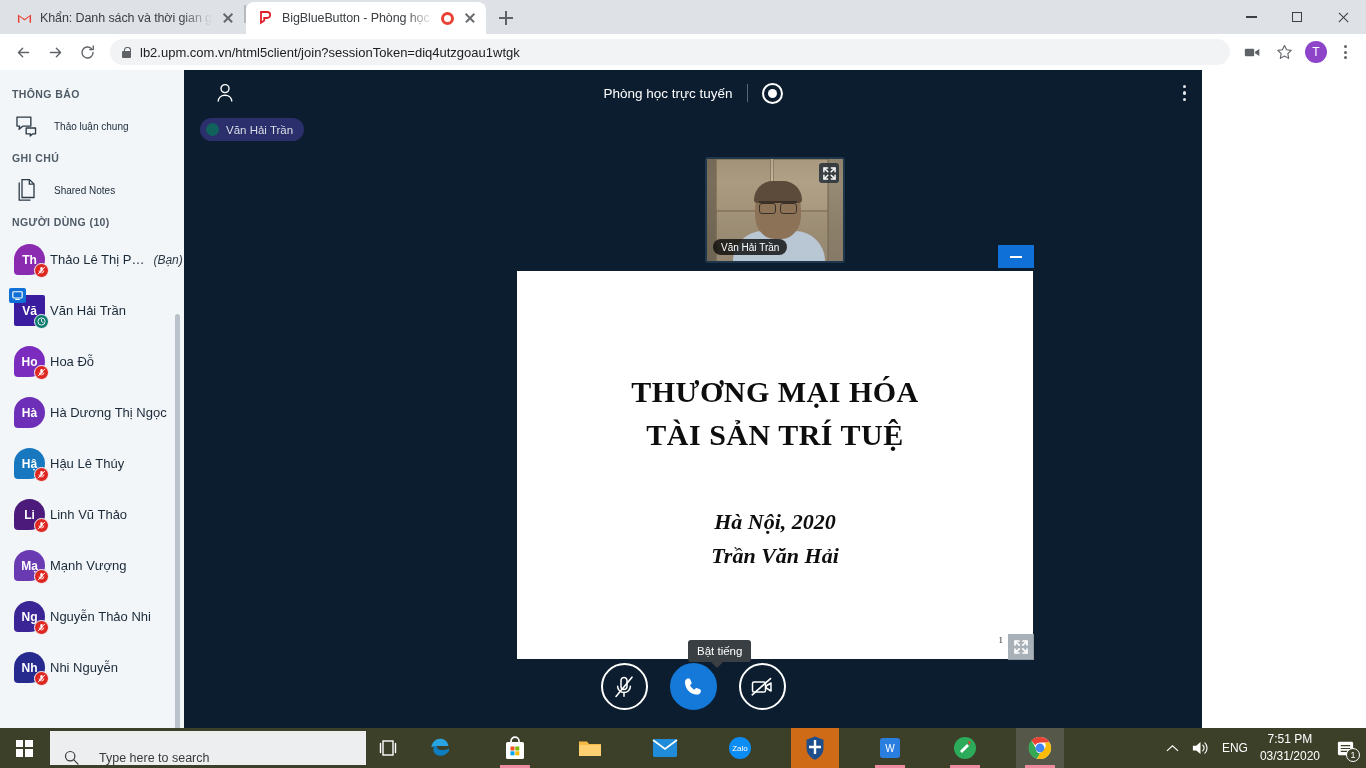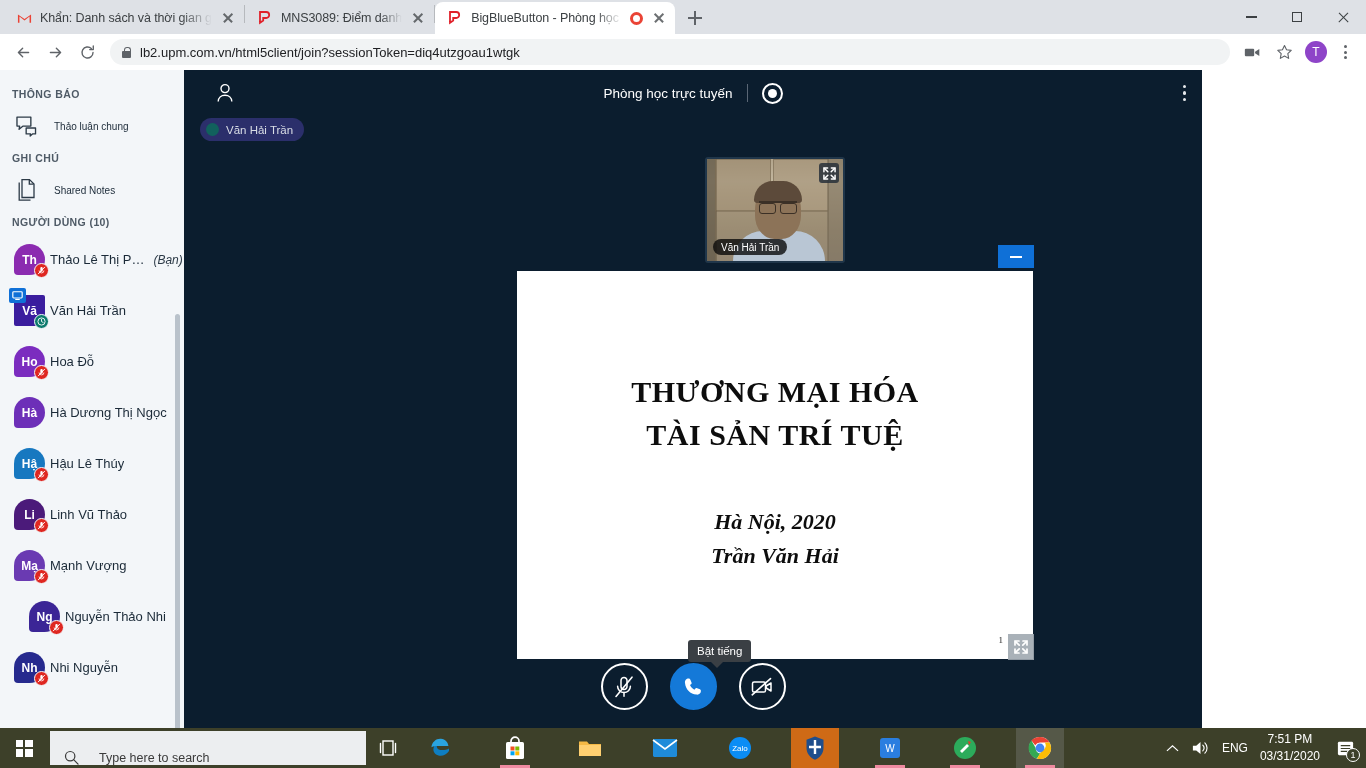--- a/index.html
+++ b/index.html
@@ -226,29 +226,20 @@
       <span class="fav">
         <svg width="15" height="12" viewBox="0 0 16 12">
             <path d="M1 11V2.2L8 7l7-4.8V11h-1.6V4.3L8 8.6 2.6 4.3V11z" fill="#ea4335"></path>
           </svg>
       </span>
       <span class="ttl">Khẩn: Danh sách và thời gian giả</span>
       <span class="xbtn"></span>
     </div>
     <div class="tab-sep"></div>
 
-    <div class="tab inactive">
-      <span class="fav">
-        <svg width="14" height="14" viewBox="0 0 14 14">
-            <path d="M2 1h6.2a3 3 0 010 6H5.2v2.6L2 11.8z" fill="none" stroke="#e02029" stroke-width="1.8"></path>
-          </svg>
-      </span>
-      <span class="ttl">MNS3089: Điểm danh</span>
-      <span class="xbtn"></span>
-    </div>
     <div class="tab-sep"></div>
 
     <div class="tab active" style="min-width:218px">
       <span class="fav">
         <svg width="14" height="14" viewBox="0 0 14 14">
             <path d="M2 1h6.2a3 3 0 010 6H5.2v2.6L2 11.8z" fill="none" stroke="#e02029" stroke-width="1.8"></path>
           </svg>
       </span>
       <span class="ttl">BigBlueButton - Phòng học t</span>
       <span class="rec-dot"></span>
@@ -410,21 +401,21 @@
           <div class="uav" style="background: rgb(106, 58, 178);">Mạ<span class="badge-muted">
               <svg width="9" height="9" viewBox="0 0 10 10">
                 <path d="M5 1.2a1.3 1.3 0 011.3 1.3v2.6a1.3 1.3 0 01-2.6 0V2.5A1.3 1.3 0 015 1.2z" fill="#fff"></path>
                 <path d="M2.3 5a2.7 2.7 0 005.4 0" fill="none" stroke="#fff" stroke-width=".9"></path>
                 <path d="M1.2 9L8.8 1" stroke="#fff" stroke-width="1.1"></path>
               </svg>
             </span></div>
           <span class="uname">Mạnh Vượng</span>
         </div>
         <div class="user-row">
-          <div class="uav" style="background: rgb(59, 37, 150); margin-left: 15px;">Ng<span class="badge-muted">
+          <div class="uav" style="background: rgb(59, 37, 150);">Ng<span class="badge-muted">
               <svg width="9" height="9" viewBox="0 0 10 10">
                 <path d="M5 1.2a1.3 1.3 0 011.3 1.3v2.6a1.3 1.3 0 01-2.6 0V2.5A1.3 1.3 0 015 1.2z" fill="#fff"></path>
                 <path d="M2.3 5a2.7 2.7 0 005.4 0" fill="none" stroke="#fff" stroke-width=".9"></path>
                 <path d="M1.2 9L8.8 1" stroke="#fff" stroke-width="1.1"></path>
               </svg>
             </span></div>
           <span class="uname">Nguyễn Thảo Nhi</span>
         </div>
         <div class="user-row">
           <div class="uav" style="background: rgb(38, 42, 142);">Nh<span class="badge-muted">

